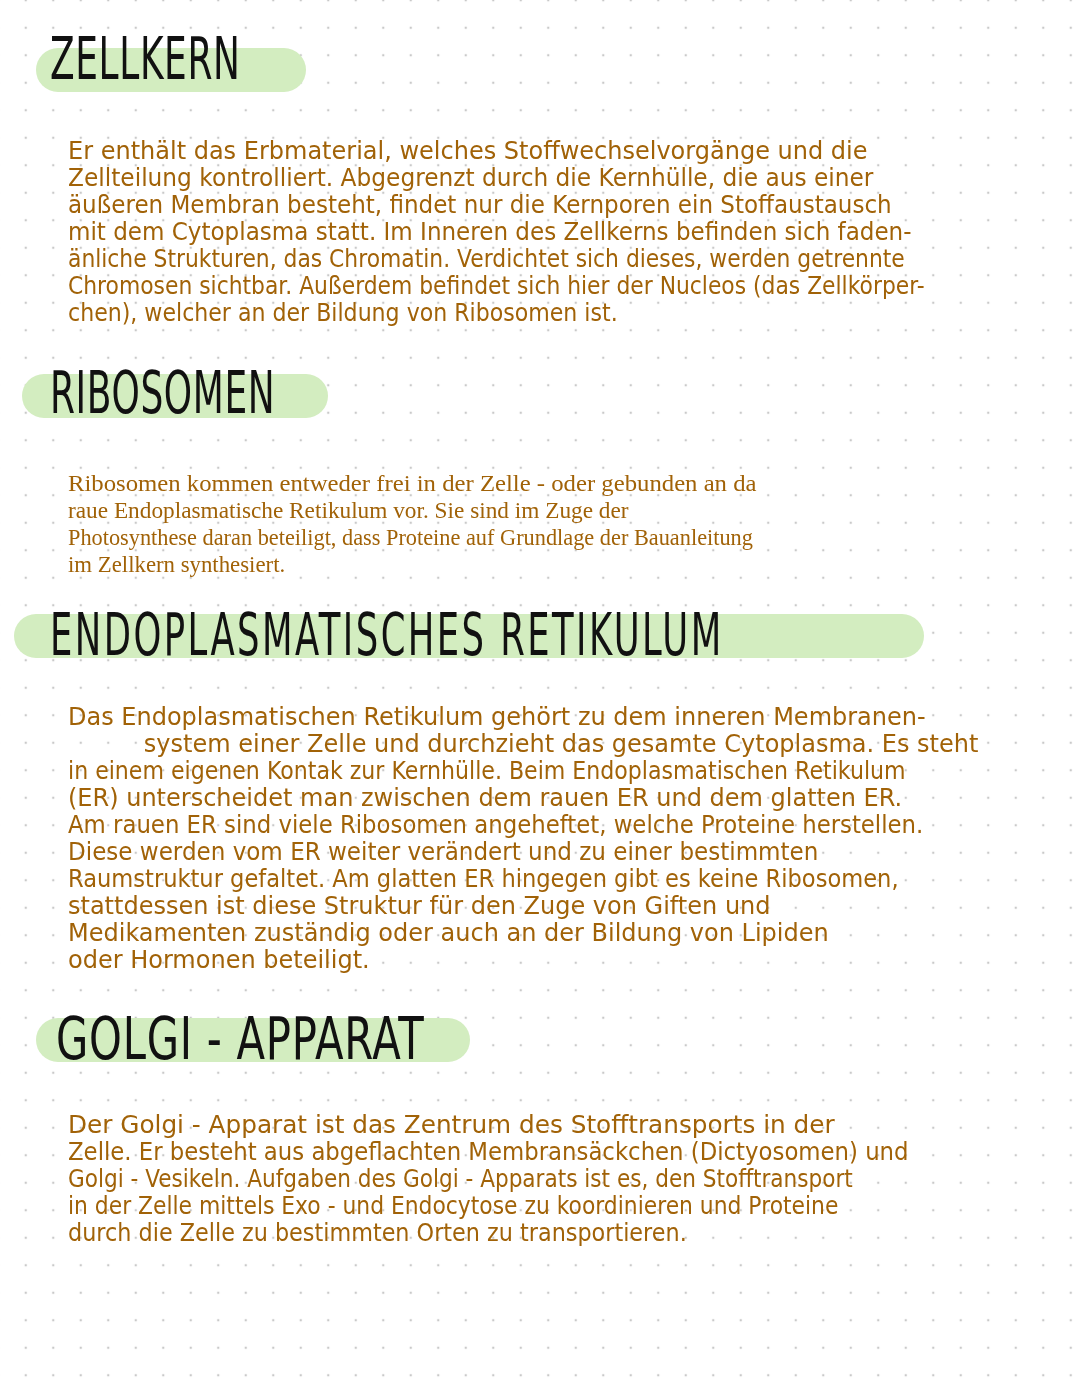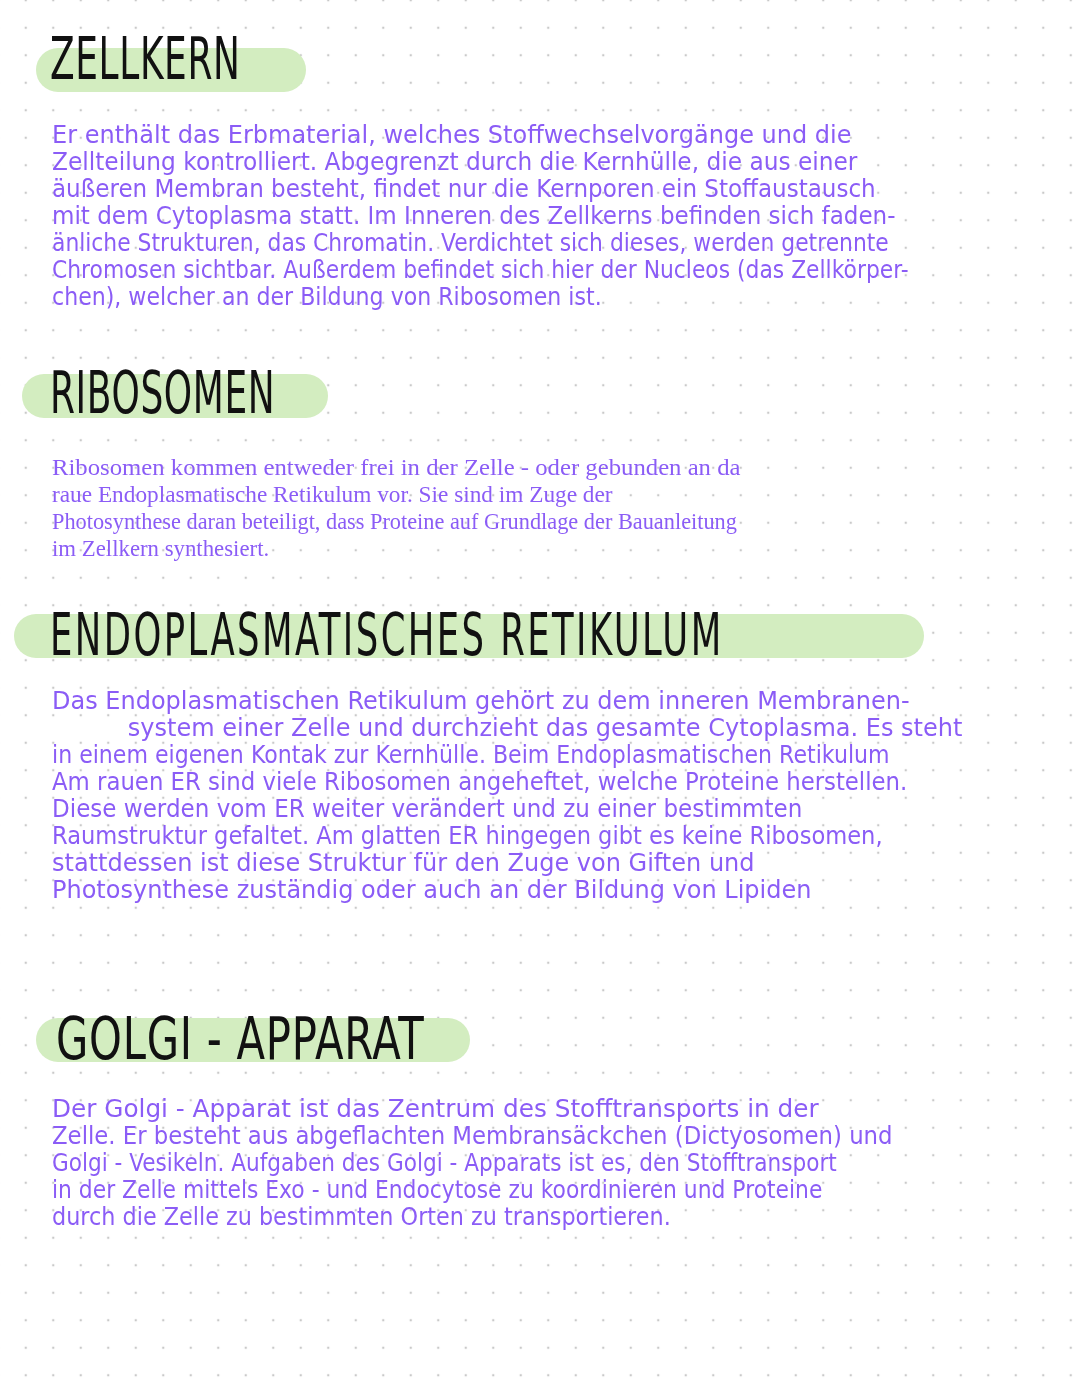--- a/index.html
+++ b/index.html
@@ -39,25 +39,25 @@
       letter-spacing: 1px;
       transform: scaleX(0.62);
       transform-origin: left center;
       white-space: nowrap;
       line-height: 1;
       color: #111;
     }
     .body-text {
       position: absolute;
       left: 52px;
-      margin: 0;
+      margin: 16px;
       font-family: "DejaVu Sans", sans-serif;
       font-size: 24px;
       line-height: 27px;
-      color: #8b5cf6;
+      color: #a16207;
     }
     .line {
       display: block;
       white-space: nowrap;
       transform-origin: left center;
     }
   </style>
 </head>
 <body>
 
@@ -86,25 +86,27 @@
   </div>
 </div>
 
 <div class="section" style="top:600px;">
   <div class="highlight" style="left:14px; top:14px; width:910px;"></div>
   <h1 class="heading" style="top:6px; transform:scaleX(0.61); letter-spacing:4px;">ENDOPLASMATISCHES RETIKULUM</h1>
   <div class="body-text" style="top:88px;">
     <span class="line" style="transform:scaleX(1.0);">Das Endoplasmatischen Retikulum gehört zu dem inneren Membranen-</span>
     <span class="line" style="transform:scaleX(1.0);text-align:right;">system einer Zelle und durchzieht das gesamte Cytoplasma. Es steht</span>
     <span class="line" style="transform:scaleX(0.92);">in einem eigenen Kontak zur Kernhülle. Beim Endoplasmatischen Retikulum</span>
+    <span class="line" style="transform:scaleX(1.0);">(ER) unterscheidet man zwischen dem rauen ER und dem glatten ER.</span>
     <span class="line" style="transform:scaleX(0.95);">Am rauen ER sind viele Ribosomen angeheftet, welche Proteine herstellen.</span>
     <span class="line" style="transform:scaleX(0.96);">Diese werden vom ER weiter verändert und zu einer bestimmten</span>
     <span class="line" style="transform:scaleX(0.94);">Raumstruktur gefaltet. Am glatten ER hingegen gibt es keine Ribosomen,</span>
     <span class="line" style="transform:scaleX(1.0);">stattdessen ist diese Struktur für den Zuge von Giften und</span>
-    <span class="line" style="transform:scaleX(1.0);">Photosynthese zuständig oder auch an der Bildung von Lipiden</span>
+    <span class="line" style="transform:scaleX(1.0);">Medikamenten zuständig oder auch an der Bildung von Lipiden</span>
+    <span class="line" style="transform:scaleX(1.0);">oder Hormonen beteiligt.</span>
   </div>
 </div>
 
 <div class="section" style="top:1010px;">
   <div class="highlight" style="left:36px; top:8px; width:434px;"></div>
   <h1 class="heading" style="top:0px; left:56px; transform:scaleX(0.72);">GOLGI - APPARAT</h1>
   <div class="body-text" style="top:86px;">
     <span class="line" style="transform:scaleX(1.03);">Der Golgi - Apparat ist das Zentrum des Stofftransports in der</span>
     <span class="line" style="transform:scaleX(0.95);">Zelle. Er besteht aus abgeflachten Membransäckchen (Dictyosomen) und</span>
     <span class="line" style="transform:scaleX(0.9);">Golgi - Vesikeln. Aufgaben des Golgi - Apparats ist es, den Stofftransport</span>

